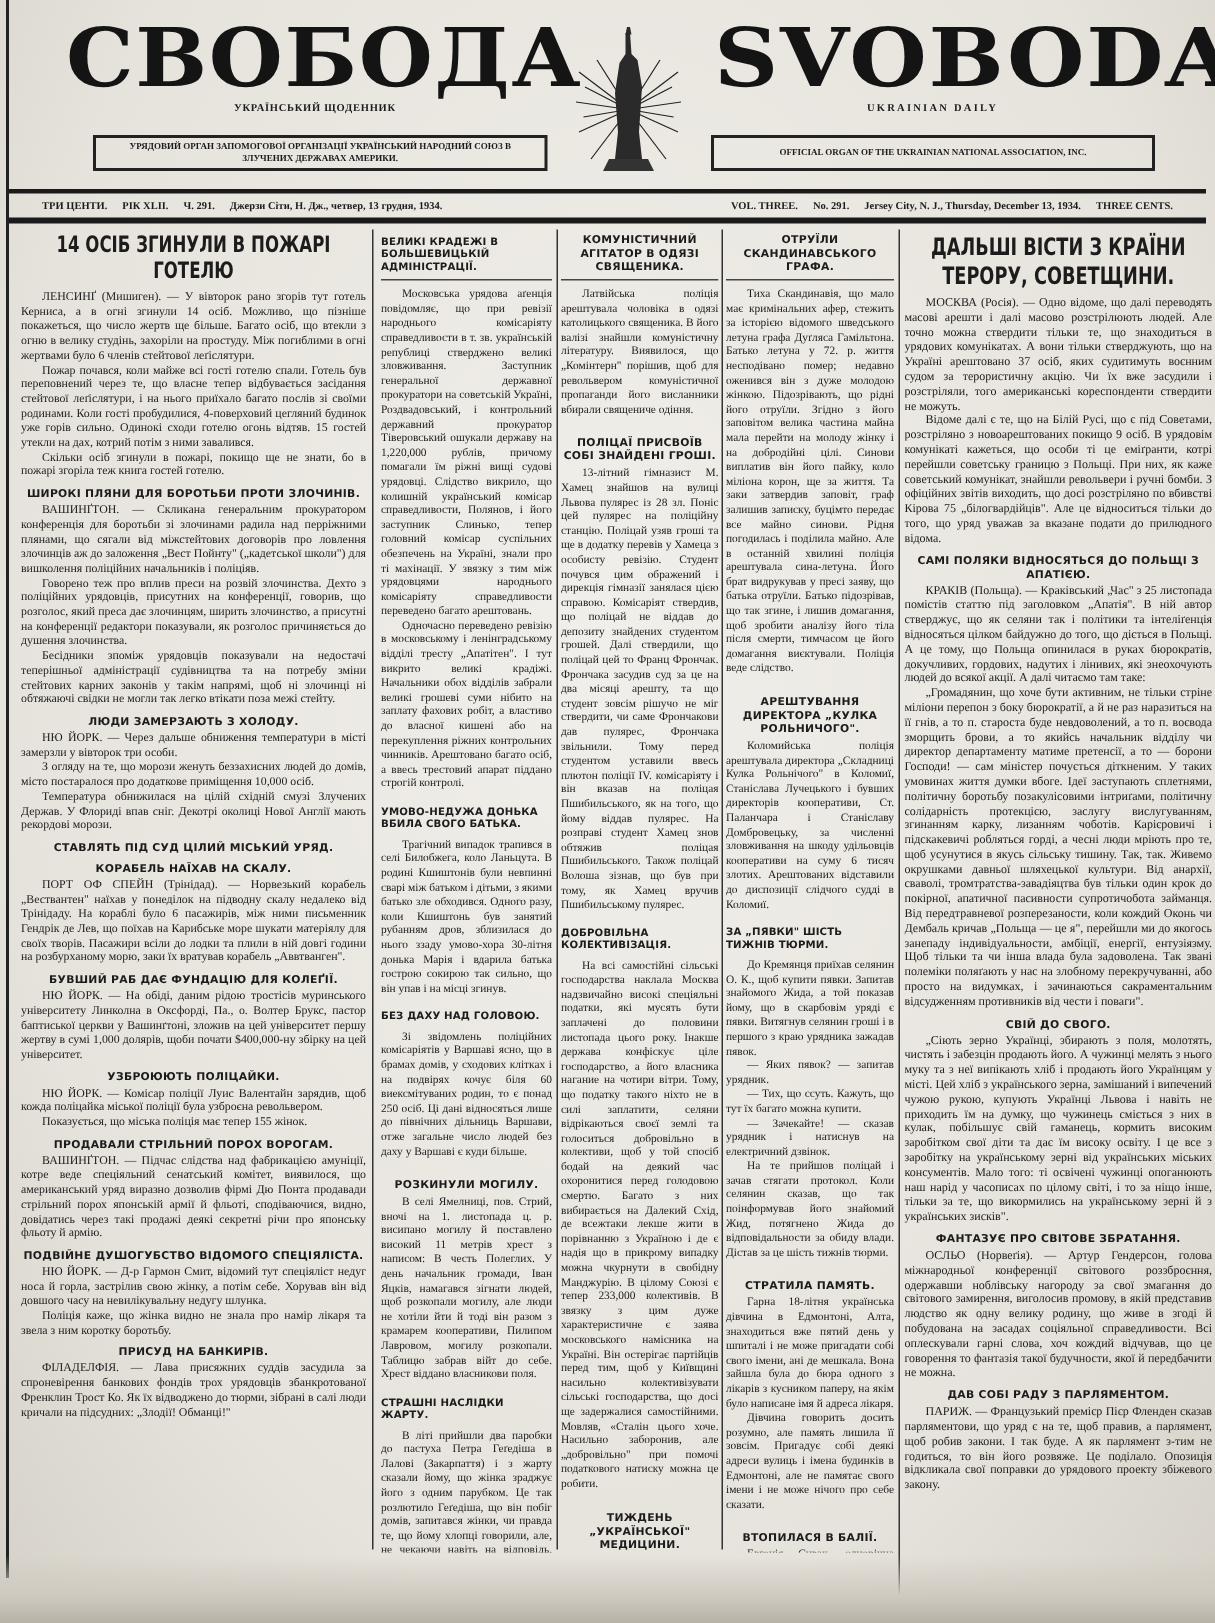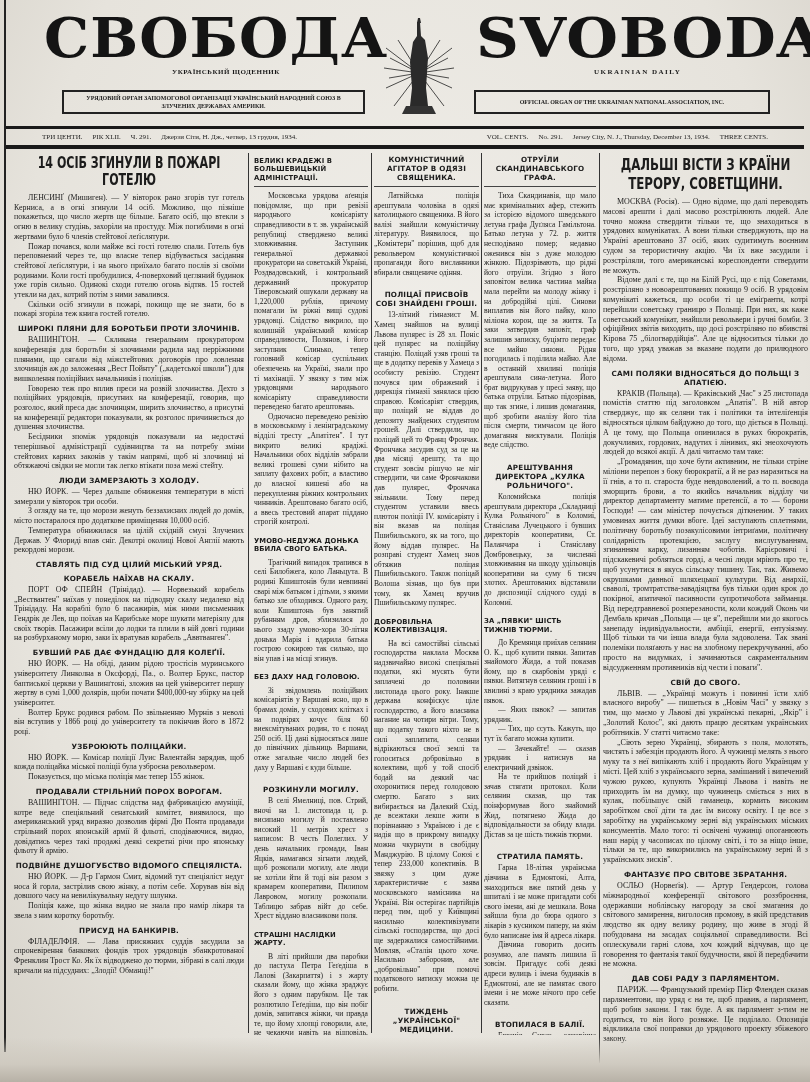--- a/index.html
+++ b/index.html
@@ -25,37 +25,37 @@
   
   .masthead { position: relative; height: 120px; }
   .title-uk, .title-en {
     position: absolute; top: 6px; font-family: "DejaVu Serif", serif; font-weight: bold;
     font-size: 54px; letter-spacing: 1px; color: #141414; line-height: 56px;
   }
   .title-uk { left: 38px; transform: scaleX(1.05); transform-origin: left; }
   .title-en { left: 470px; transform: scaleX(1.1); transform-origin: left; }
   .sub-uk, .sub-en {
     position: absolute; top: 64px; font-family: "Liberation Serif", serif; font-weight: bold;
-    font-size: 7px; letter-spacing: .5px; text-transform: uppercase; margin-left: 16px;
+    font-size: 7px; letter-spacing: .5px; text-transform: uppercase;
   }
   .sub-uk { left: 150px; }
   .sub-en { left: 572px; letter-spacing: 1.5px; }
   .box-uk, .box-en {
     position: absolute; top: 86px; height: 24px; border: 2px solid #222;
     font-size: 6px; font-weight: bold; text-transform: uppercase;
     display: flex; align-items: center; justify-content: center; text-align: center;
     line-height: 8px; padding: 0 6px;
   }
   .box-uk { left: 56px; width: 303px; }
   .box-en { left: 468px; width: 296px; }
   .emblem { position: absolute; left: 378px; top: 14px; width: 70px; height: 100px; }
   .rule-thick { height: 3px; background: #1a1a1a; margin-top: 2px; }
   .dateline {
-    height: 16px; display: flex; align-items: center; font-size: 7px; font-weight: normal;
-    padding: 0 36px; gap: 10px; white-space: nowrap;
+    height: 16px; display: flex; align-items: center; font-size: 7px; font-weight: bold;
+    padding: 0 22px; gap: 10px; white-space: nowrap;
   }
   .dateline .sp { flex: 1; }
   .rule-double { height: 4px; border-top: 3px solid #1a1a1a; border-bottom: 1px solid #1a1a1a; }
 
   
   .cols { position: relative; height: 920px; }
   .col {
     position: absolute; top: 6px; font-size: 7.6px; line-height: 9.6px;
     text-align: justify; hyphens: auto; overflow: hidden;
   }
@@ -117,21 +117,21 @@
     </svg>
   </header>
 
   <div class="rule-thick"></div>
   <div class="dateline">
     <span>ТРИ ЦЕНТИ.</span>
     <span>РІК XLII.</span>
     <span>Ч. 291.</span>
     <span>Джерзи Сіти, Н. Дж., четвер, 13 грудня, 1934.</span>
     <span class="sp"></span>
-    <span>VOL. CENTS.</span>
+    <span>VOL. THREE.</span>
     <span>No. 291.</span>
     <span>Jersey City, N. J., Thursday, December 13, 1934.</span>
     <span>THREE CENTS.</span>
   </div>
   <div class="rule-double"></div>
 
   <main class="cols">
     <div class="vr" style="left:242px;height:880px"></div>
     <div class="vr" style="left:365px;height:880px"></div>
     <div class="vr" style="left:475px;height:880px"></div>
@@ -159,21 +159,20 @@
       <article>
         <h2 class="h">Ставлять під суд цілий міський уряд.</h2>
       </article>
       <article>
         <h2 class="h">Корабель наїхав на скалу.</h2>
         <p>ПОРТ ОФ СПЕЙН (Трінідад). — Норвезький корабель „Вествантен" наїхав у понеділок на підводну скалу недалеко від Трінідаду. На кораблі було 6 пасажирів, між ними письменник Гендрік де Лев, що поїхав на Карибське море шукати матеріялу для своїх творів. Пасажири всіли до лодки та плили в ній довгі години на розбурханому морю, заки їх вратував корабель „Аввтванген".</p>
       </article>
       <article>
         <h2 class="h">Бувший раб дає фундацію для колеґії.</h2>
         <p>НЮ ЙОРК. — На обіді, даним рідою тростісів муринського університету Линколна в Оксфорді, Па., о. Волтер Брукс, пастор баптиської церкви у Вашинґтоні, зложив на цей університет першу жертву в сумі 1,000 долярів, щоби почати $400,000-ну збірку на цей університет.</p>
-        <p>Волтер Брукс родився рабом. По звільненню Мурнів з неволі він вступив у 1866 році до університету та покінчив його в 1872 році.</p>
       </article>
       <article>
         <h2 class="h">Узброюють поліцайки.</h2>
         <p>НЮ ЙОРК. — Комісар поліції Луис Валентайн зарядив, щоб кожда поліцайка міської поліції була узброєна револьвером.</p>
         <p>Показується, що міська поліція має тепер 155 жінок.</p>
       </article>
       <article>
         <h2 class="h">Продавали стрільний порох ворогам.</h2>
         <p>ВАШИНҐТОН. — Підчас слідства над фабрикацією амуніції, котре веде спеціяльний сенатський комітет, виявилося, що американський уряд виразно дозволив фірмі Дю Понта продавади стрільний порох японській армії й фльоті, сподіваючися, видно, довідатись через такі продажі деякі секретні річи про японську фльоту й армію.</p>
       </article>
@@ -247,21 +246,21 @@
         <p>Тиха Скандинавія, що мало має кримінальних афер, стежить за історією відомого шведського летуна графа Дуґляса Гамільтона. Батько летуна у 72. р. життя несподівано помер; недавно оженився він з дуже молодою жінкою. Підозрівають, що рідні його отруїли. Згідно з його заповітом велика частина майна мала перейти на молоду жінку і на добродійні цілі. Синови виплатив він його пайку, коло міліона корон, ще за життя. Та заки затвердив заповіт, граф залишив записку, буцімто передає все майно синови. Рідня погодилась і поділила майно. Але в останній хвилині поліція арештувала сина-летуна. Його брат видрукував у пресі заяву, що батька отруїли. Батько підозрівав, що так згине, і лишив домагання, щоб зробити аналізу його тіла після смерти, тимчасом це його домагання виєктували. Поліція веде слідство.</p>
       </article>
       <div class="gap"></div>
       <article>
         <h2 class="h">Арештування директора „Кулка Рольничого".</h2>
         <p>Коломийська поліція арештувала директора „Складниці Кулка Рольнічого" в Коломиї, Станіслава Лучецького і бувших директорів кооперативи, Ст. Паланчара і Станіславу Домбровецьку, за численні зловживання на шкоду удільовців кооперативи на суму 6 тисяч злотих. Арештованих відставили до диспозиції слідчого судді в Коломиї.</p>
       </article>
       <div class="gap"></div>
       <article>
         <h2 class="hsmall">За „пявки" шість тижнів тюрми.</h2>
-        <p>До Кремянця приїхав селянин О. К., щоб купити пявки. Запитав знайомого Жида, а той показав йому, що в скарбовім уряді є пявки. Витягнув селянин гроші і в хвилині з краю урядника зажадав пявок.</p>
+        <p>До Кремянця приїхав селянин О. К., щоб купити пявки. Запитав знайомого Жида, а той показав йому, що в скарбовім уряді є пявки. Витягнув селянин гроші і в першого з краю урядника зажадав пявок.</p>
         <p>— Яких пявок? — запитав урядник.</p>
         <p>— Тих, що ссуть. Кажуть, що тут їх багато можна купити.</p>
         <p>— Зачекайте! — сказав урядник і натиснув на електричний дзвінок.</p>
         <p>На те прийшов поліцай і зачав стягати протокол. Коли селянин сказав, що так поінформував його знайомий Жид, потягнено Жида до відповідальности за обиду влади. Дістав за це шість тижнів тюрми.</p>
       </article>
       <div class="gap"></div>
       <article>
         <h2 class="h">Стратила память.</h2>
         <p>Гарна 18-літня українська дівчина в Едмонтоні, Алта, знаходиться вже пятий день у шпиталі і не може пригадати собі свого імени, ані де мешкала. Вона зайшла була до бюра одного з лікарів з кусником паперу, на якім було написане імя й адреса лікаря.</p>
         <p>Дівчина говорить досить розумно, але память лишила її зовсім. Пригадує собі деякі адреси вулиць і імена будинків в Едмонтоні, але не памятає свого імени і не може нічого про себе сказати.</p>
@@ -279,21 +278,20 @@
         <p>МОСКВА (Росія). — Одно відоме, що далі переводять масові арешти і далі масово розстрілюють людей. Але точно можна ствердити тільки те, що знаходиться в урядових комунікатах. А вони тільки стверджують, що на Україні арештовано 37 осіб, яких судитимуть воєнним судом за терористичну акцію. Чи їх вже засудили і розстріляли, того американські кореспонденти ствердити не можуть.</p>
         <p>Відоме далі є те, що на Білій Русі, що є під Советами, розстріляно з новоарештованих покищо 9 осіб. В урядовім комунікаті кажеться, що особи ті це еміґранти, котрі перейшли советську границю з Польщі. При них, як каже советський комунікат, знайшли револьвери і ручні бомби. З офіційних звітів виходить, що досі розстріляно по вбивстві Кірова 75 „білогвардійців". Але це відноситься тільки до того, що уряд уважав за вказане подати до прилюдного відома.</p>
       </article>
       <article>
         <h2 class="h">Самі поляки відносяться до Польщі з апатією.</h2>
         <p>КРАКІВ (Польща). — Краківський „Час" з 25 листопада помістів статтю під заголовком „Апатія". В ній автор стверджує, що як селяни так і політики та інтеліґенція відносяться цілком байдужно до того, що діється в Польщі. А це тому, що Польща опинилася в руках бюрократів, докучливих, гордових, надутих і лінивих, які знеохочують людей до всякої акції. А далі читаємо там таке:</p>
         <p>„Громадянин, що хоче бути активним, не тільки стріне міліони перепон з боку бюрократії, а й не раз наразиться на її гнів, а то п. староста буде невдоволений, а то п. воєвода зморщить брови, а то якийсь начальник відділу чи директор департаменту матиме претенсії, а то — борони Господи! — сам міністер почується діткненим. У таких умовинах життя думки вбоге. Ідеї заступають сплетнями, політичну боротьбу позакулісовими інтриґами, політичну солідарність протекцією, заслугу вислугуванням, згинанням карку, лизанням чоботів. Карієровичі і підскакевичі робляться горді, а чесні люди мріють про те, щоб усунутися в якусь сільську тишину. Так, так. Живемо окрушками давньої шляхецької культури. Від анархії, сваволі, тромтратства-завадіяцтва був тільки один крок до покірної, апатичної пасивности супротичобота займанця. Від передтравневої розперезаности, коли кождий Оконь чи Дембаль кричав „Польща — це я", перейшли ми до якогось занепаду індивідуальности, амбіції, енергії, ентузіязму. Щоб тільки та чи інша влада була задоволена. Так звані полеміки поляґають у нас на злобному перекручуванні, або просто на видумках, і зачинаються сакраментальним відсудженням противників від чести і поваги".</p>
       </article>
       <article>
         <h2 class="h">Свій до свого.</h2>
-        <p>ЛЬВІВ. — „Українці можуть і повинні їсти хліб власного виробу" — пишеться в „Новім Часі" у звязку з тим, що маємо у Львові дві українські пекарні, „Якір" і „Золотий Колос", які дають працю десяткам українських робітників. У статті читаємо таке:</p>
         <p>„Сіють зерно Українці, збирають з поля, молотять, чистять і забезцін продають його. А чужинці мелять з нього муку та з неї випікають хліб і продають його Українцям у місті. Цей хліб з українського зерна, замішаний і випечений чужою рукою, купують Українці Львова і навіть не приходить їм на думку, що чужинець сміється з них в кулак, побільшує свій гаманець, кормить високим заробітком свої діти та дає їм високу освіту. І це все з заробітку на українському зерні від українських міських консументів. Мало того: ті освічені чужинці опоганюють наш нарід у часописах по цілому світі, і то за ніщо інше, тільки за те, що викормились на українському зерні й з українських зисків".</p>
       </article>
       <article>
         <h2 class="h">Фантазує про світове збратання.</h2>
         <p>ОСЛЬО (Норвеґія). — Артур Гендерсон, голова міжнародньої конференції світового роззброєння, одержавши ноблівську нагороду за свої змагання до світового замирення, виголосив промову, в якій представив людство як одну велику родину, що живе в згоді й побудована на засадах соціяльної справедливости. Всі оплескували гарні слова, хоч кождий відчував, що це говорення то фантазія такої будучности, якої й передбачити не можна.</p>
       </article>
       <article>
         <h2 class="h">Дав собі раду з парляментом.</h2>
         <p>ПАРИЖ. — Французький премієр Пієр Фленден сказав парляментови, що уряд є на те, щоб правив, а парлямент, щоб робив закони. І так буде. А як парлямент з-тим не годиться, то він його розвяже. Це поділало. Опозиція відкликала свої поправки до урядового проекту збіжевого закону.</p>
       </article>

